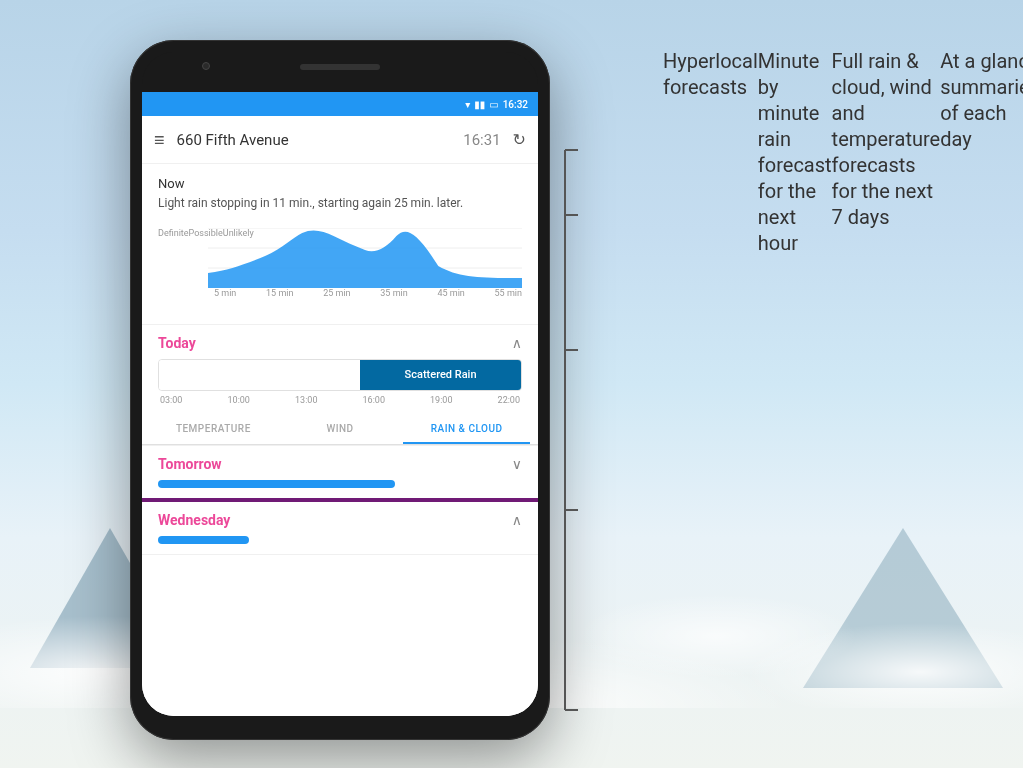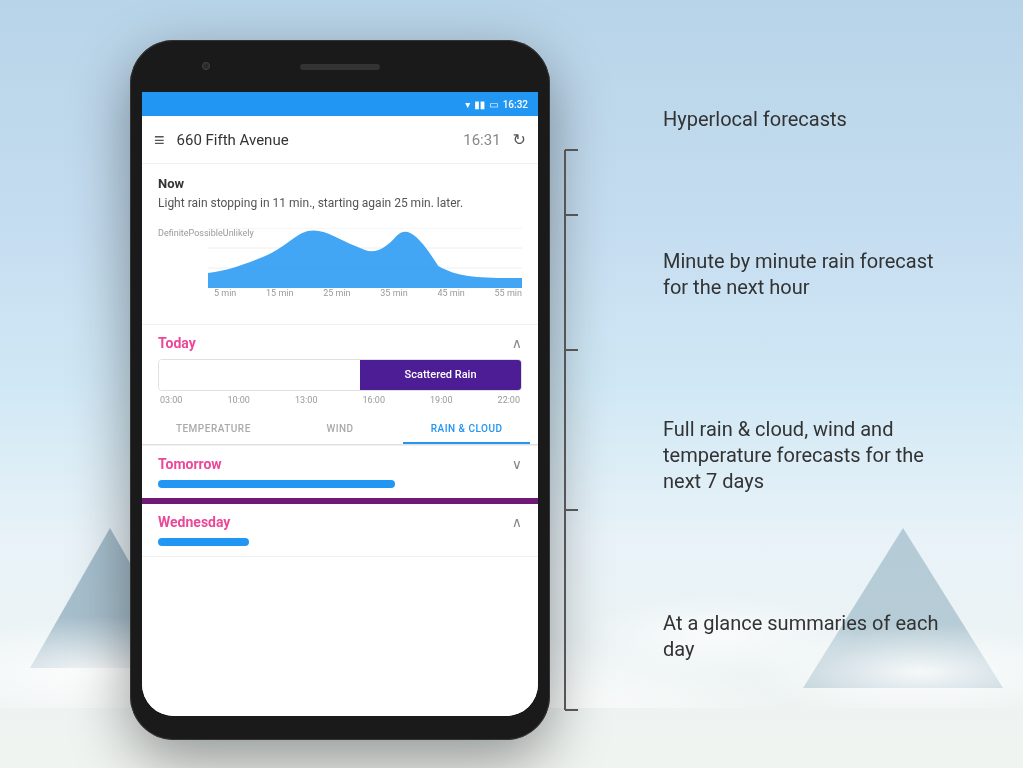--- a/index.html
+++ b/index.html
@@ -191,21 +191,21 @@
     .scroll-content::-webkit-scrollbar { display: none; }
 
     
     .now-section {
       padding: 12px 16px;
       border-bottom: 1px solid #f0f0f0;
     }
 
     .now-label {
       font-size: 13px;
-      font-weight: 700;
+      font-weight: 400;
       color: #333;
       margin-bottom: 4px;
     }
 
     .now-description {
       font-size: 12px;
       color: #555;
       line-height: 1.4;
       margin-bottom: 16px;
     }
@@ -300,21 +300,21 @@
       margin-bottom: 4px;
     }
 
     .timeline-segment-empty {
       flex: 2.5;
       background: white;
     }
 
     .timeline-segment-rain {
       flex: 2;
-      background: #4c1d95;
+      background: #0369a1;
       display: flex;
       align-items: center;
       justify-content: center;
       color: white;
       font-size: 11px;
       font-weight: 500;
     }
 
     .timeline-hours {
       display: flex;
@@ -346,21 +346,21 @@
       letter-spacing: 0.5px;
     }
 
     .tab-item.active {
       color: #2196F3;
       border-bottom-color: #2196F3;
     }
 
     
     .tomorrow-section {
-      border-bottom: 6px solid #701a75;
+      border-bottom: 4px solid #701a75;
     }
 
     .day-bar-container {
       padding: 0 16px 10px;
     }
 
     .day-bar {
       height: 8px;
       border-radius: 4px;
       background: #2196F3;
@@ -377,21 +377,21 @@
     }
 
     
     .right-panel {
       position: absolute;
       right: 40px;
       top: 0;
       width: 340px;
       height: 100%;
       display: flex;
-      flex-direction: column;
+      flex-direction: row;
       justify-content: space-around;
       padding: 48px 20px;
     }
 
     .feature-item {
       display: flex;
       align-items: flex-start;
       gap: 12px;
     }
 

